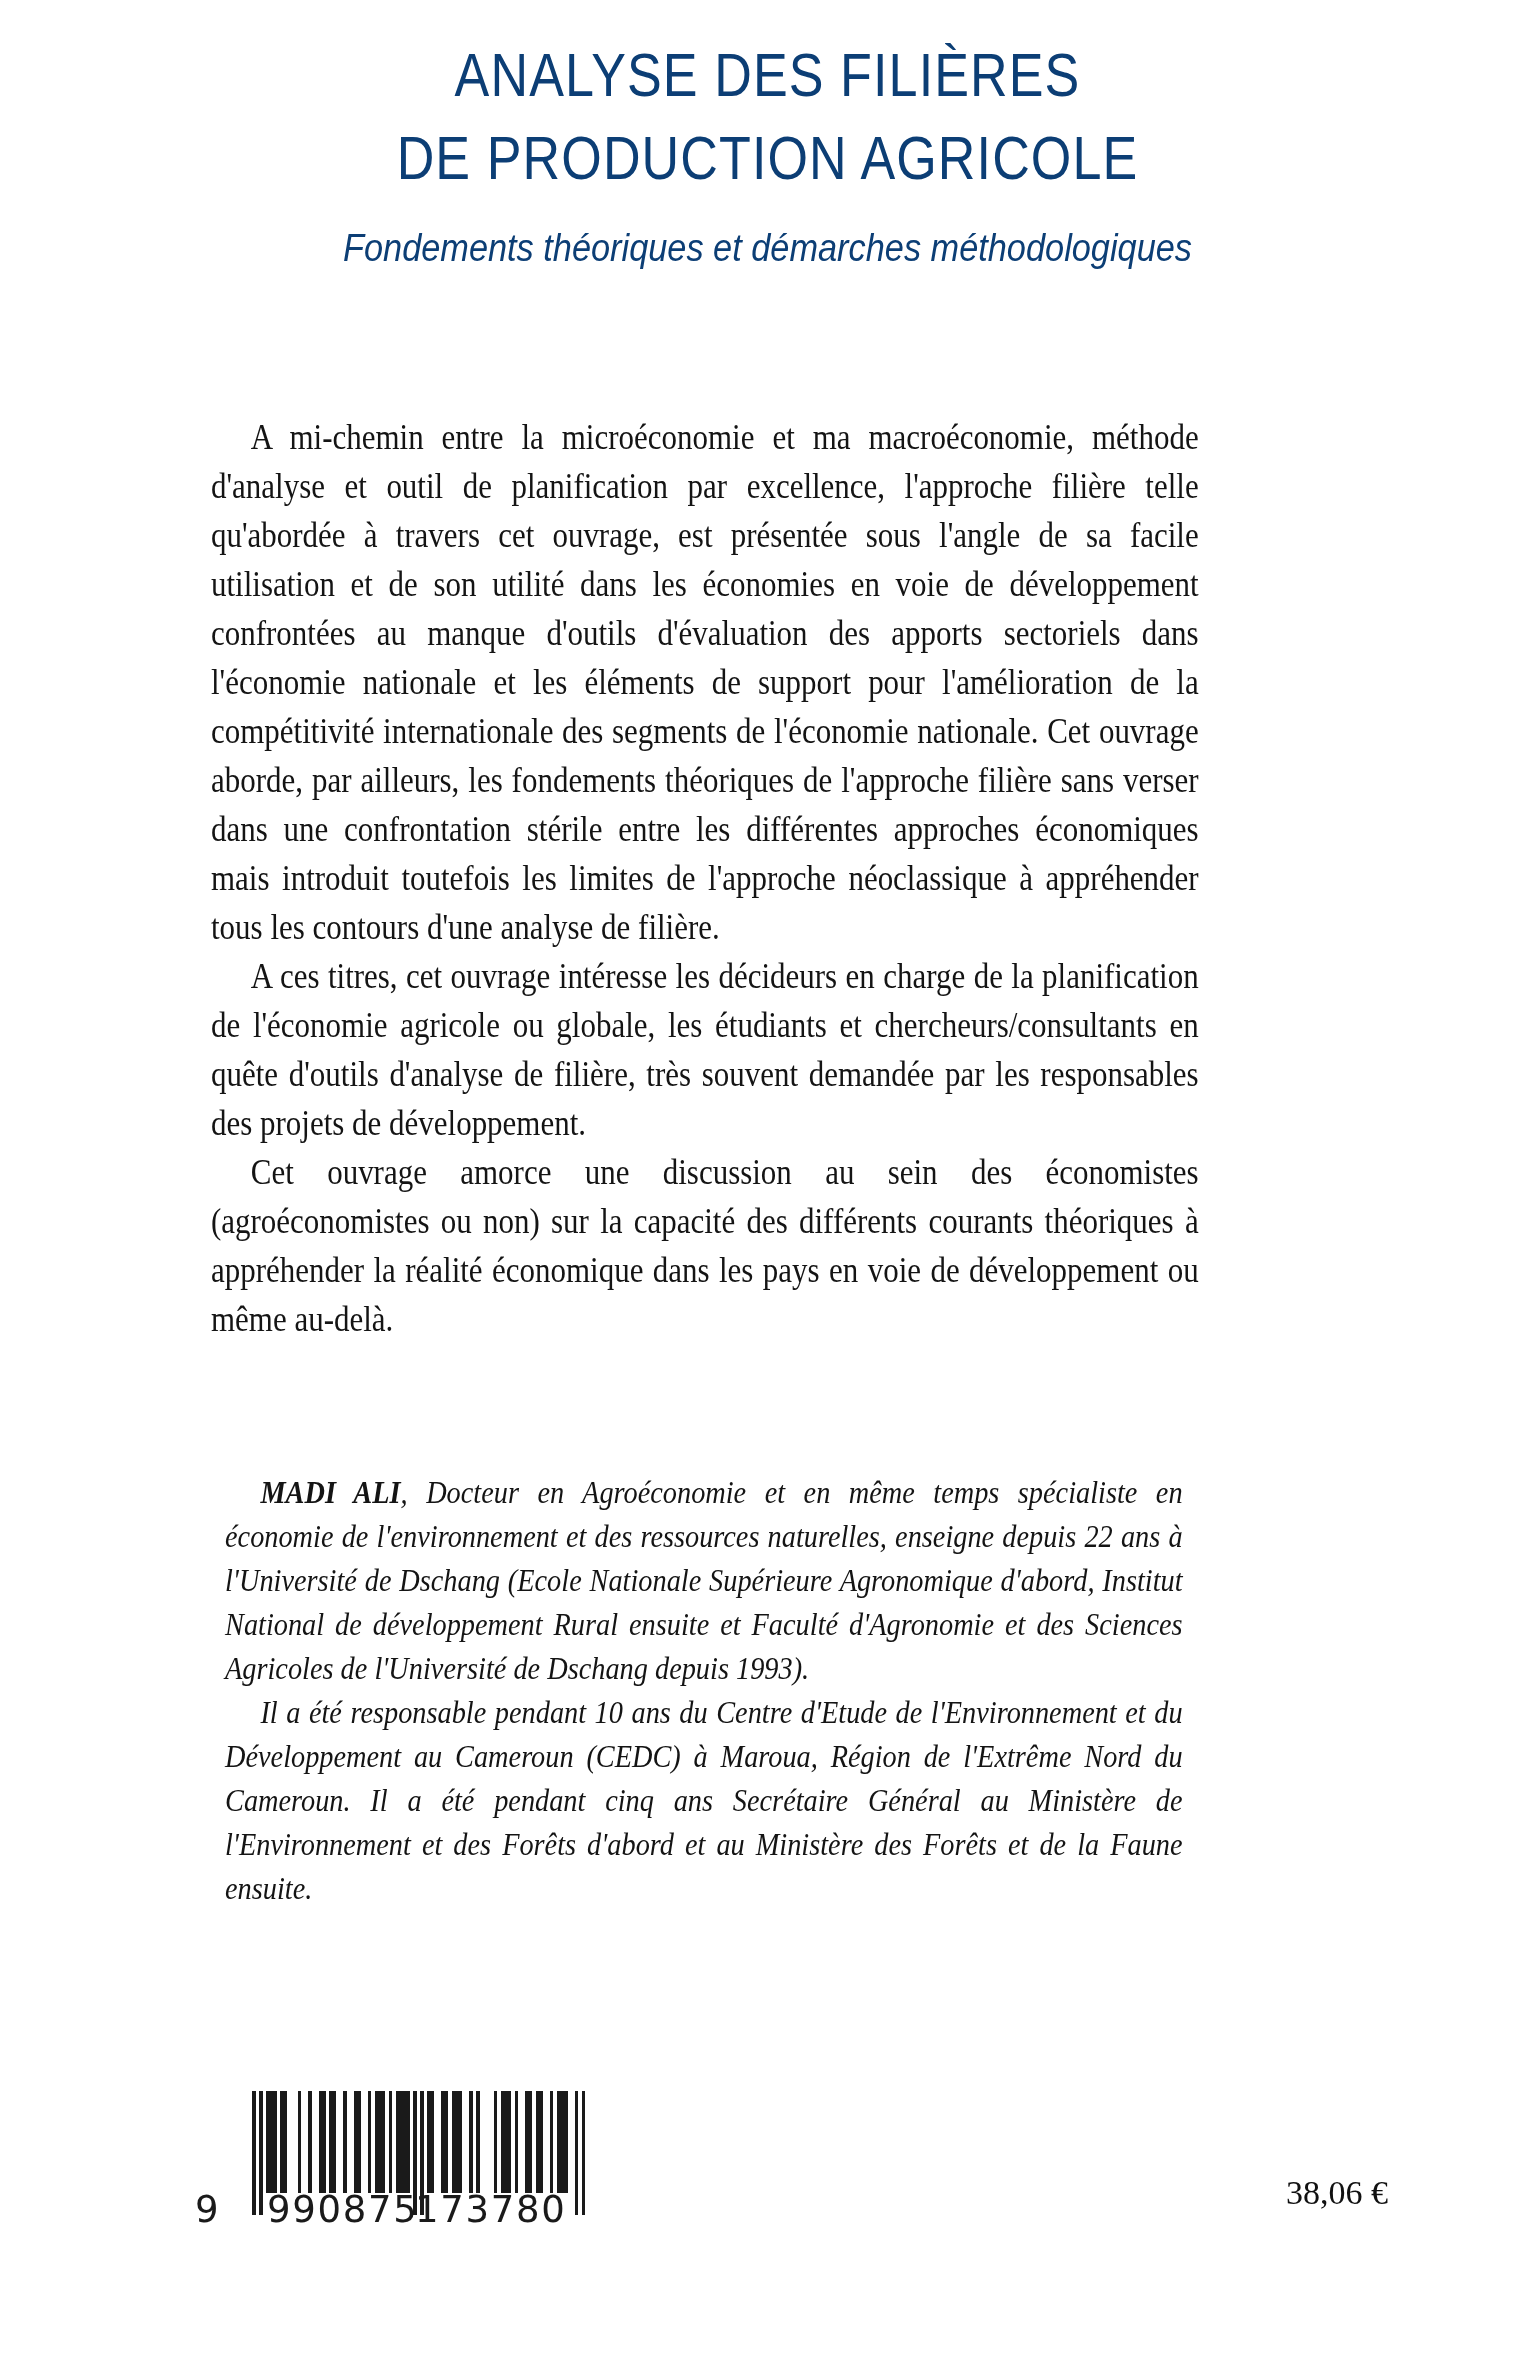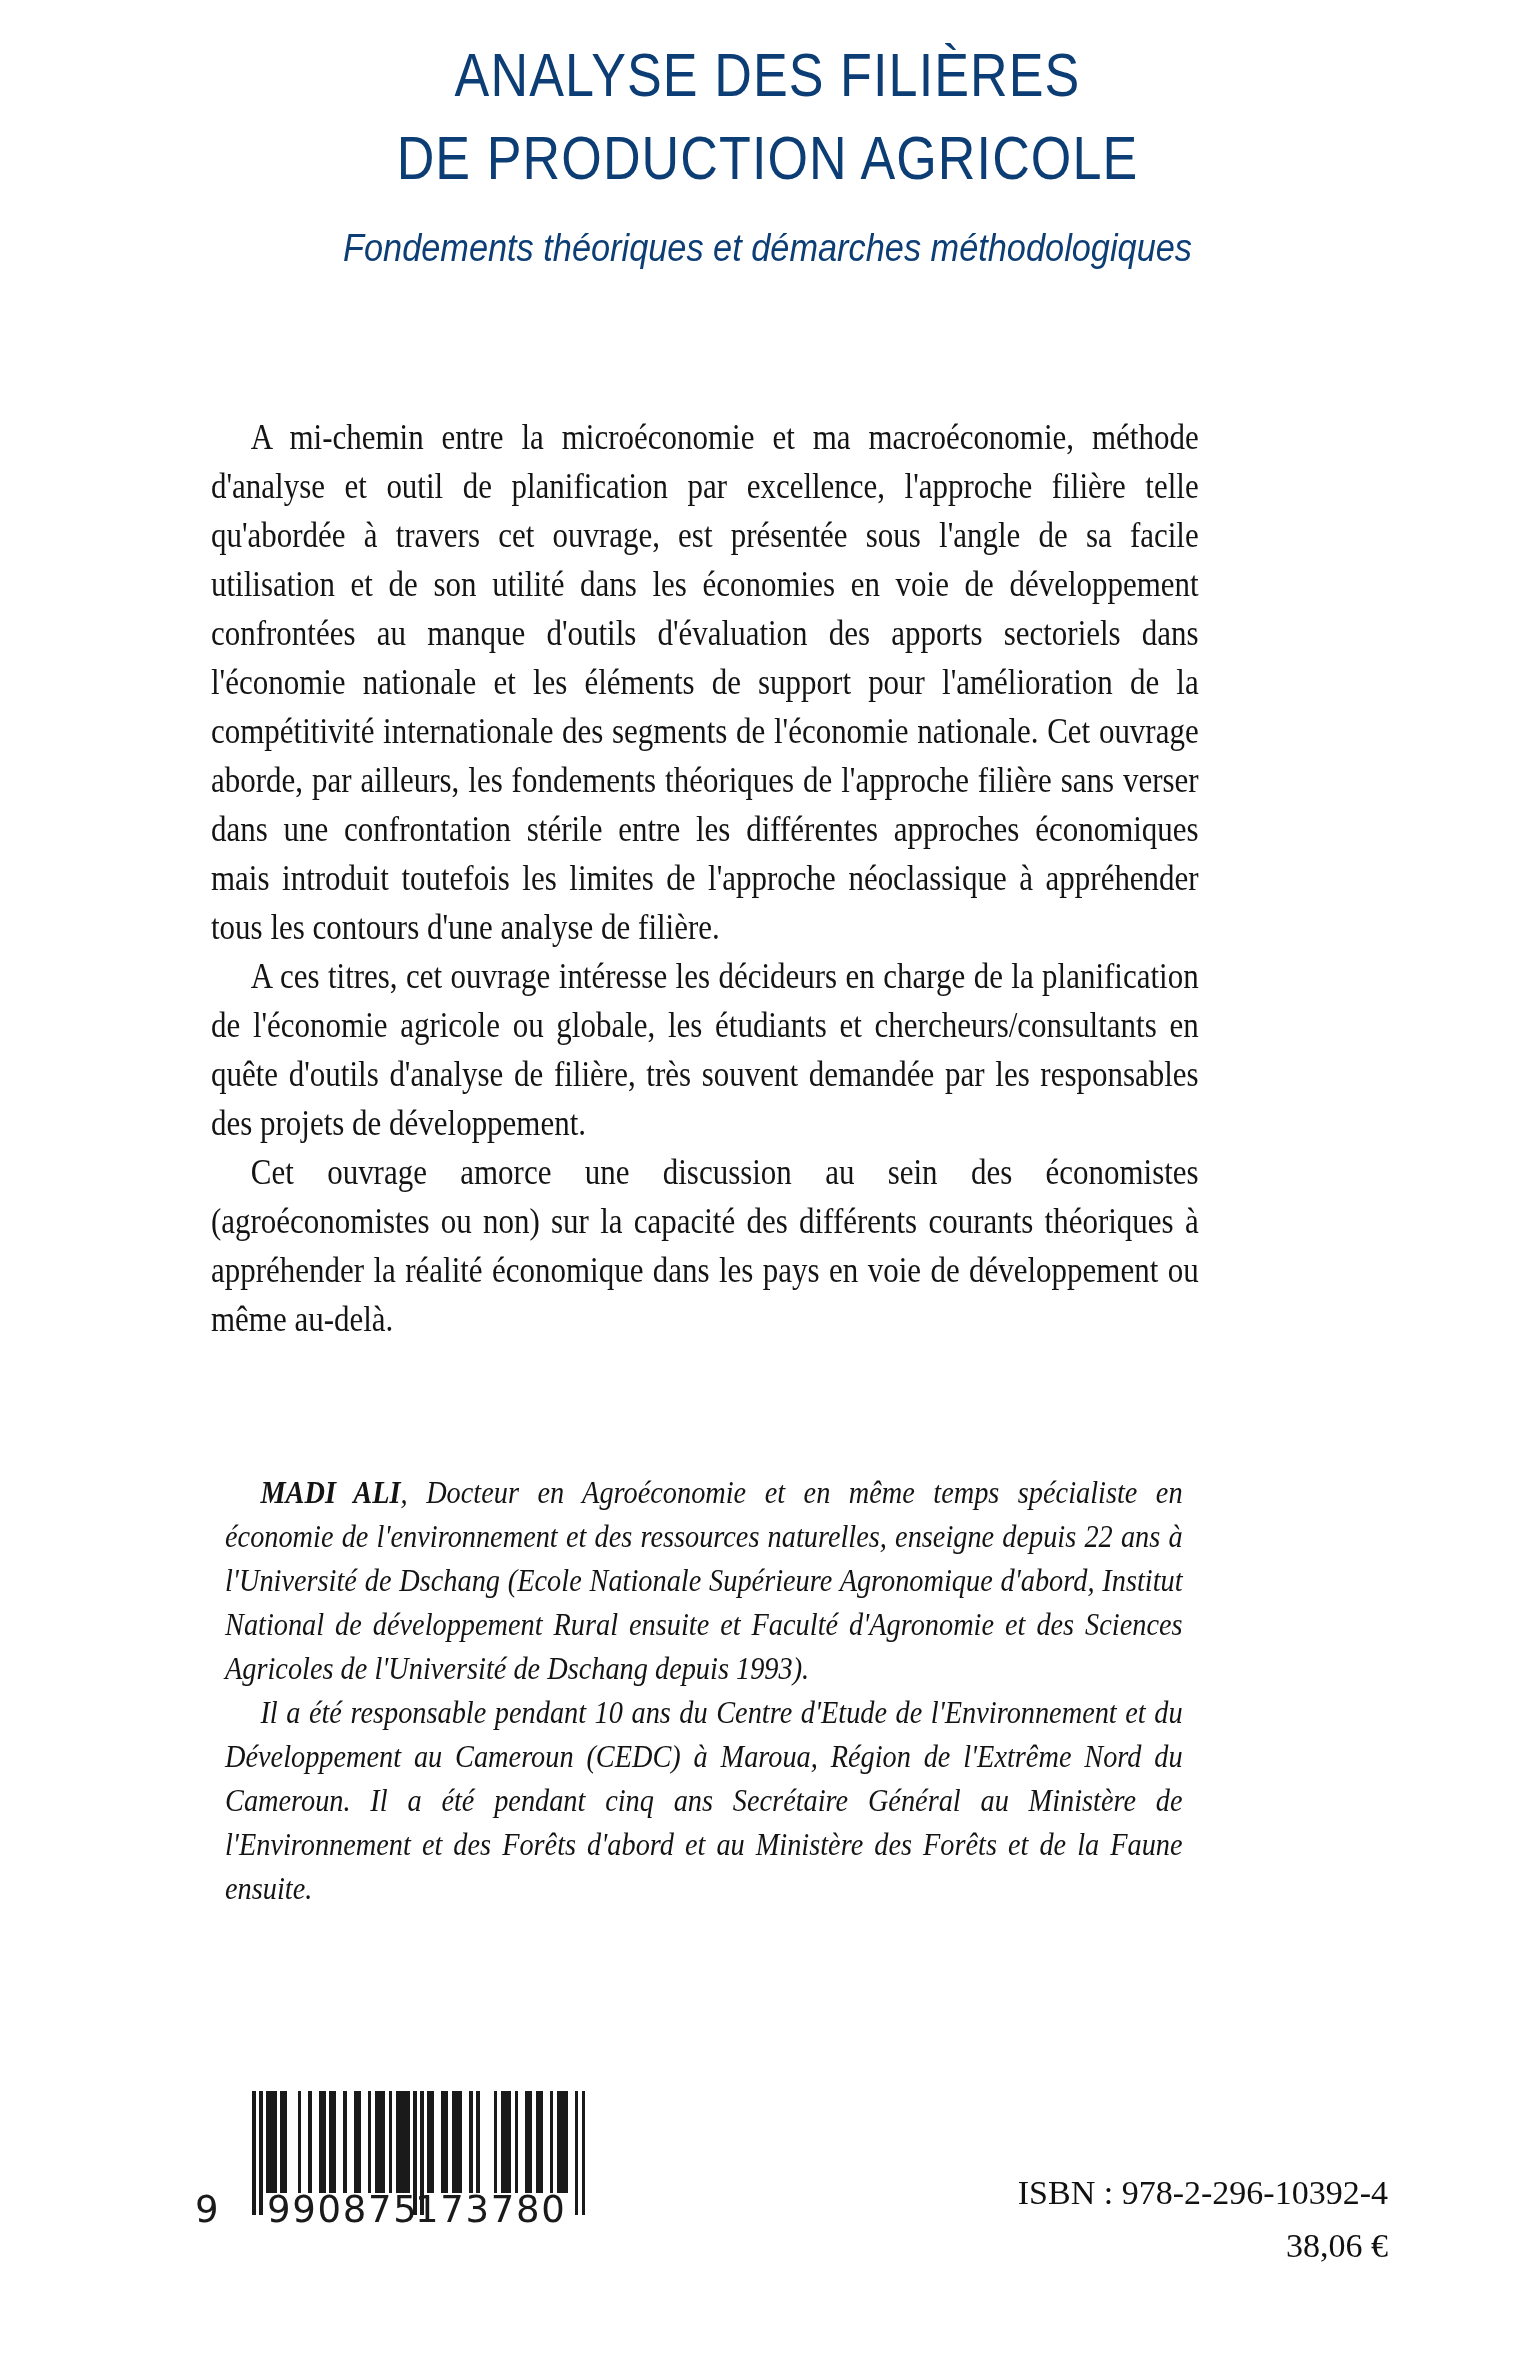--- a/index.html
+++ b/index.html
@@ -270,18 +270,17 @@
         <div class="bar guard" style="width: 3.5px;"></div>
       </div>
     <div class="barcode-digits">
       <span class="lead">9</span>
       <span class="grp1">990875</span>
       <span class="grp2">173780</span>
     </div>
   </div>
 
   <div class="isbn-block">
-    <div>ISBN : 978-2-296-10392-4</div>
     <div>38,06 €</div>
   </div>
 
 </div>
 
 
 </body></html>

